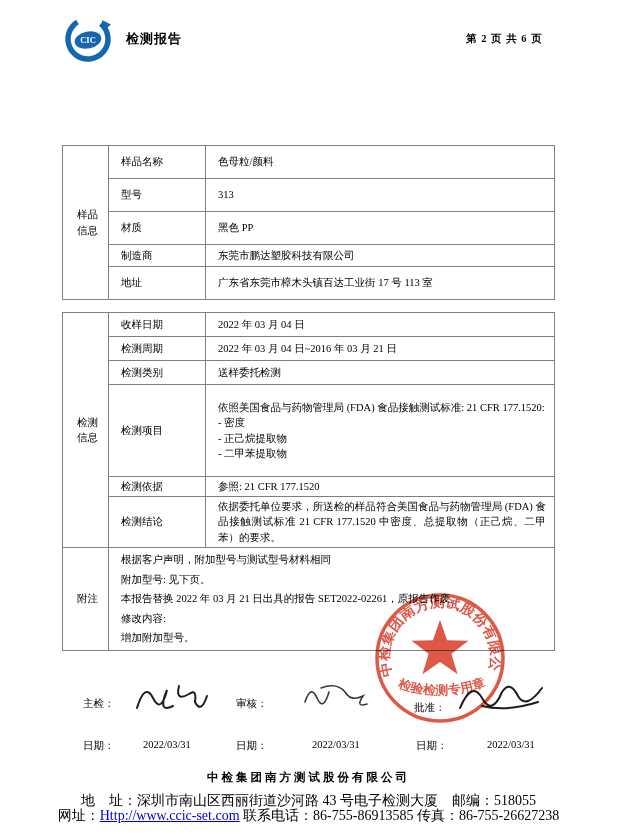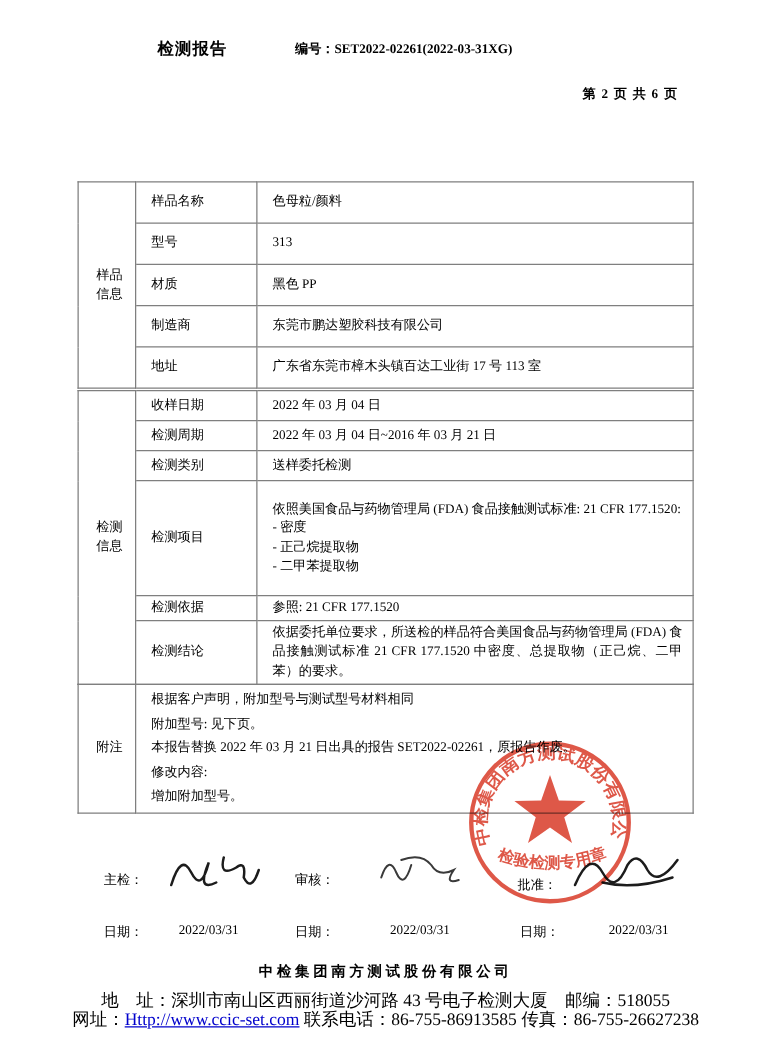--- a/index.html
+++ b/index.html
@@ -4,21 +4,21 @@
 <title>检测报告</title>
 <style>
   html,body{margin:0;padding:0;background:#ffffff;}
   .page{position:relative;width:617px;height:840px;background:#ffffff;overflow:hidden;
         font-family:"Liberation Serif","DejaVu Serif",serif;color:#000;}
   .abs{position:absolute;}
 
   
   .hdr-title{left:126px;top:30px;font-size:13px;font-weight:bold;letter-spacing:1px;}
   .hdr-no{left:236px;top:32px;font-size:10.5px;font-weight:bold;}
-  .hdr-pages{left:466px;top:32px;font-size:10.5px;font-weight:bold;letter-spacing:1px;margin-top:36px;}
+  .hdr-pages{left:466px;top:32px;font-size:10.5px;font-weight:bold;letter-spacing:1px;}
 
   
   table.sec{position:absolute;left:62px;border-collapse:collapse;width:493px;table-layout:fixed;}
   table.sec td{border:1px solid #7f7f7f;font-size:10.5px;vertical-align:middle;
                padding:2px 8px 2px 12px;line-height:1.45;}
   col.c1{width:46px;} col.c2{width:97px;}
   td.group{text-align:center;padding:2px;white-space:pre-line;line-height:2.0;}
   td.lbl{padding-left:9px;}
   .pre{white-space:pre-line;}
   td.tall{line-height:19px;}
@@ -40,22 +40,29 @@
   .foot-line{position:absolute;left:0;width:617px;text-align:center;font-size:14px;}
   .foot-addr{top:792px;}
   .foot-web{top:807px;}
   a.weblink{color:#0000cc;}
 </style>
 </head>
 <body>
 
 <div class="page">
 
+  <div class="abs" style="left:63px;top:14px;width:50px;height:50px;">
+    <svg width="50" height="50" viewBox="0 0 50 50">
+      <circle cx="25" cy="25" r="20" fill="none" stroke="#1568b0" stroke-width="5.5" stroke-dasharray="100 26" transform="rotate(-50 25 25)"></circle>
+      <path d="M39 6 l9 4.5 -7.5 6 z" fill="#1568b0"></path>
+      <ellipse cx="25" cy="26" rx="13.5" ry="8.5" fill="#1568b0" transform="rotate(-12 25 26)"></ellipse>
+      <text x="25" y="29" text-anchor="middle" font-size="8.5" font-weight="bold" fill="#ffffff">CIC</text>
+    </svg>
+  </div>
   <div class="abs hdr-title">检测报告</div>
-  <div class="abs hdr-no"><span>编号：</span><span>SET2022-02261(2022-03-31XG)</span></div>
   <div class="abs hdr-pages">第 2 页 共 6 页</div>
 
 
   <table class="sec" style="top:145px;">
     <colgroup>
         <col class="c1">
         <col class="c2">
         <col>
       </colgroup>
     <tbody>
@@ -66,21 +73,21 @@
       <td>色母粒/颜料</td>
     </tr>
     <tr style="height:33px;">
       <td class="lbl">型号</td>
       <td>313</td>
     </tr>
     <tr style="height:33px;">
       <td class="lbl">材质</td>
       <td>黑色 PP</td>
     </tr>
-    <tr style="height:33px;">
+    <tr style="height:22px;">
       <td class="lbl">制造商</td>
       <td>东莞市鹏达塑胶科技有限公司</td>
     </tr>
     <tr style="height:33px;">
       <td class="lbl">地址</td>
       <td>广东省东莞市樟木头镇百达工业街 17 号 113 室</td>
     </tr>
   </tbody>
     </table>
 

